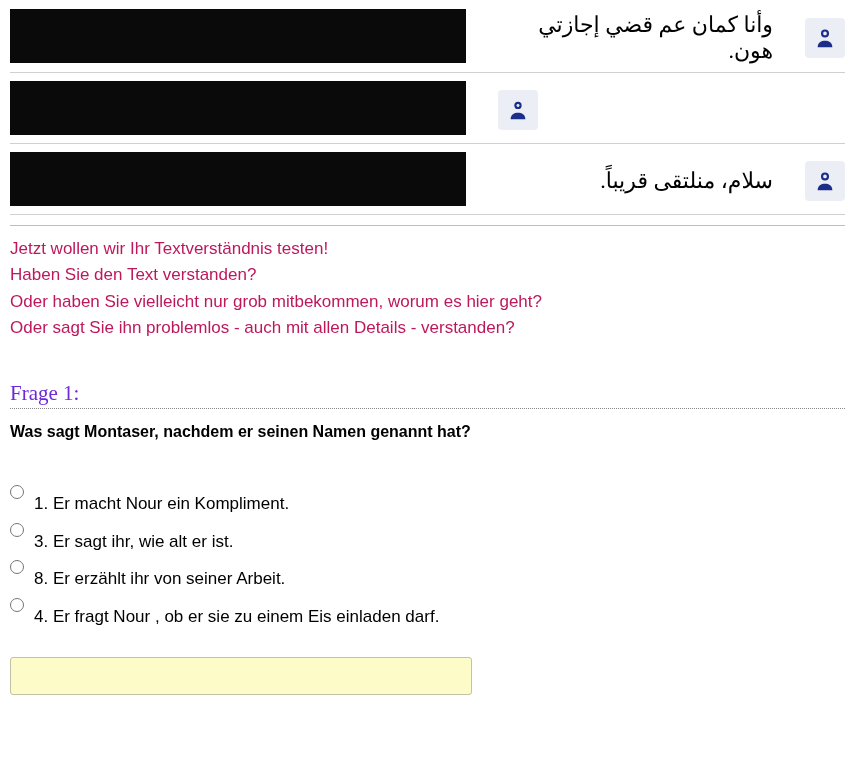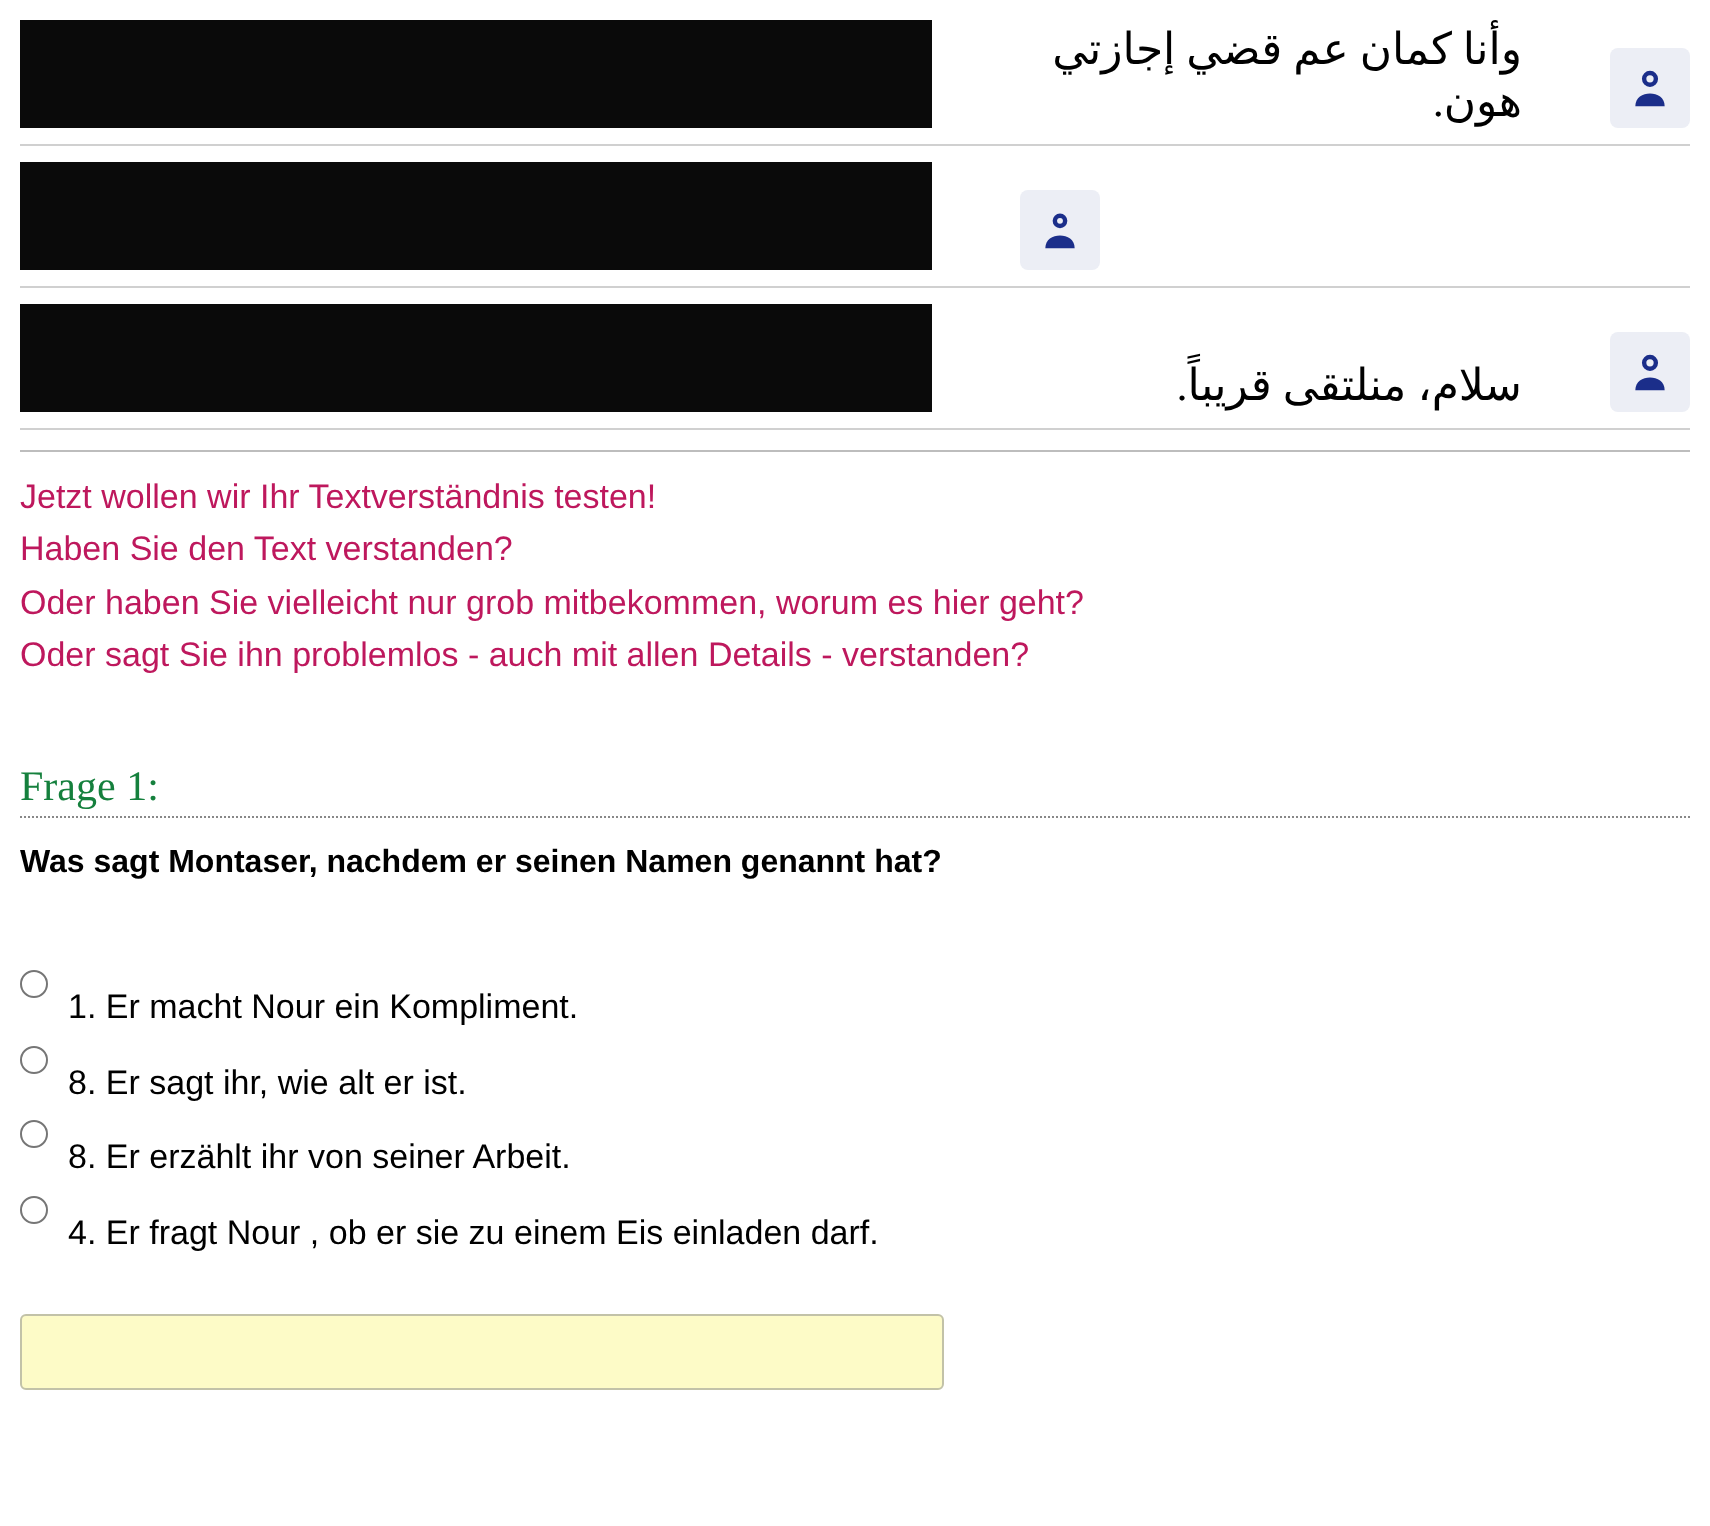--- a/index.html
+++ b/index.html
@@ -4,24 +4,24 @@
 <style>
   * { box-sizing: border-box; margin: 0; padding: 0; }
   body {
     font-family: Georgia, 'Times New Roman', serif;
     background: #fff;
     padding: 0 10px 20px 10px;
     width: 855px;
   }
   .dialog-row {
     display: flex;
-    align-items: flex-end;
+    align-items: center;
     padding: 8px 0;
     border-bottom: 1px solid #d0d0d0;
-    gap: 36px;
+    gap: 24px;
   }
   .dialog-row:last-of-type { border-bottom: none; }
   .black-box {
     width: 456px;
     height: 54px;
     background: #0a0a0a;
     flex-shrink: 0;
   }
   .arabic-text {
     flex: 1;
@@ -52,21 +52,21 @@
   .intro-text {
     font-family: 'Segoe UI', Tahoma, Arial, sans-serif;
     font-size: 17px;
     line-height: 1.55;
     color: #be185d;
     margin-bottom: 40px;
   }
   .question-header {
     font-family: Georgia, serif;
     font-size: 21px;
-    color: #15803d;
+    color: #6d28d9;
     border-bottom: 1px dotted #888;
     padding-bottom: 2px;
     margin-bottom: 14px;
   }
   .question-text {
     font-family: 'Segoe UI', Tahoma, Arial, sans-serif;
     font-size: 16px;
     font-weight: bold;
     margin-bottom: 44px;
   }
@@ -145,21 +145,21 @@
 <div class="question-header">Frage 1:</div>
 <div class="question-text">Was sagt Montaser, nachdem er seinen Namen genannt hat?</div>
 
 <div class="options">
   <label class="option-row">
     <input type="radio" name="q1" style="">
     <span>1. Er macht Nour ein Kompliment.</span>
   </label>
   <label class="option-row">
     <input type="radio" name="q1" style="">
-    <span>8. Er sagt ihr, wie alt er ist.</span>
+    <span>3. Er sagt ihr, wie alt er ist.</span>
   </label>
   <label class="option-row">
     <input type="radio" name="q1" style="">
     <span>8. Er erzählt ihr von seiner Arbeit.</span>
   </label>
   <label class="option-row">
     <input type="radio" name="q1" style="">
     <span>4. Er fragt Nour , ob er sie zu einem Eis einladen darf.</span>
   </label>
 </div>

